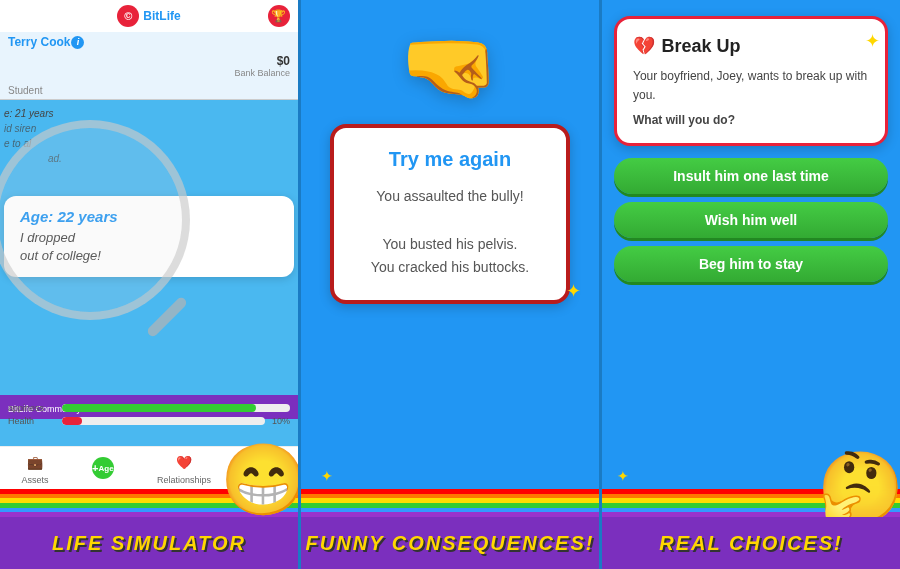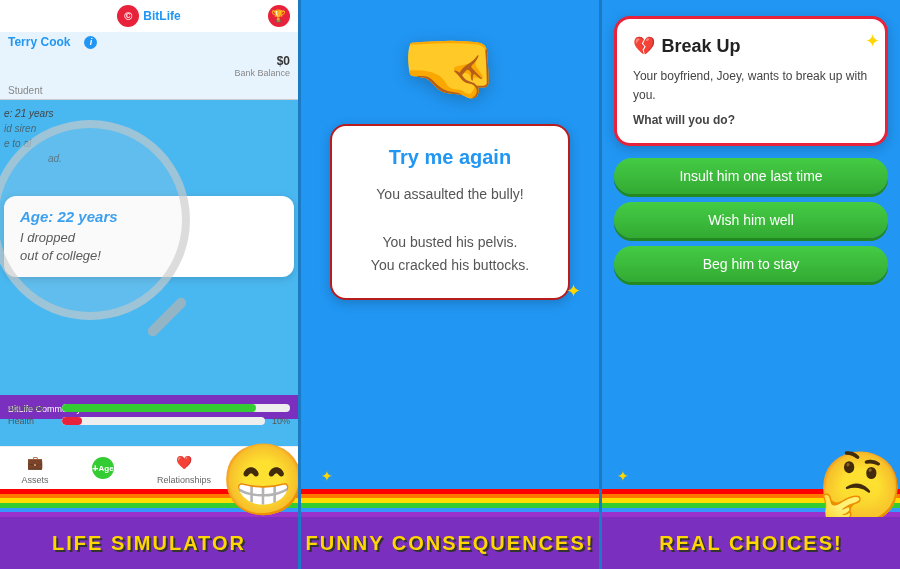--- a/index.html
+++ b/index.html
@@ -48,20 +48,21 @@
       justify-content: center;
       z-index: 10;
     }
 
     .bottom-label span {
       font-size: 20px;
       font-weight: 900;
       color: #FFD700;
       letter-spacing: 2px;
       text-transform: uppercase;
+      font-style: italic;
       text-shadow: 2px 2px 0 #333;
     }
 
     
     .rainbow-strip {
       position: absolute;
       bottom: 52px;
       left: 0;
       right: 0;
       height: 28px;
@@ -140,21 +141,21 @@
       align-items: center;
       border-bottom: 1px solid #ccc;
     }
 
     .p1-user-name {
       font-size: 12px;
       font-weight: bold;
       color: #2196f3;
       display: flex;
       align-items: center;
-      gap: 14px;
+      gap: 1px;
     }
 
     .info-icon {
       width: 13px;
       height: 13px;
       background: #2196f3;
       border-radius: 50%;
       color: white;
       font-size: 9px;
       display: flex;
@@ -362,21 +363,21 @@
       margin-bottom: 10px;
       filter: drop-shadow(0 4px 8px rgba(0,0,0,0.2));
     }
 
     .action-card {
       background: white;
       border-radius: 16px;
       padding: 20px 20px;
       width: 90%;
       box-shadow: 0 3px 12px rgba(0,0,0,0.2);
-      border: 2px solid #b91c1c;
+      border: 4px solid #b91c1c;
       text-align: center;
     }
 
     .action-card-title {
       font-size: 20px;
       font-weight: 900;
       color: #2196f3;
       margin-bottom: 14px;
     }
 
@@ -432,21 +433,21 @@
 
     .choice-btn {
       display: block;
       width: 100%;
       background: linear-gradient(to bottom, #44cc44, #33aa33);
       color: white;
       border: none;
       border-radius: 25px;
       padding: 10px 29px;
       font-size: 14px;
-      font-weight: normal;
+      font-weight: bold;
       text-align: center;
       margin-bottom: 8px;
       cursor: pointer;
       box-shadow: 0 3px 0 #228822;
     }
 
     .p3-thinking-emoji {
       position: absolute;
       bottom: 40px;
       right: -5px;

